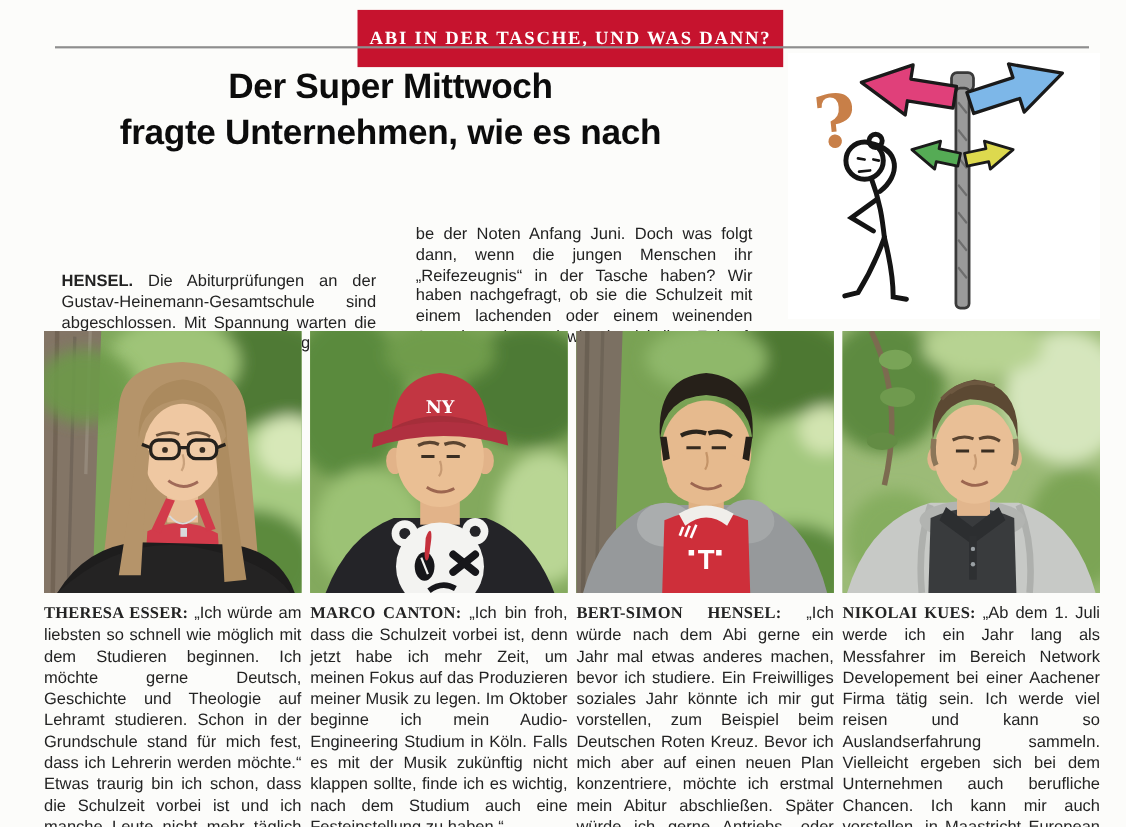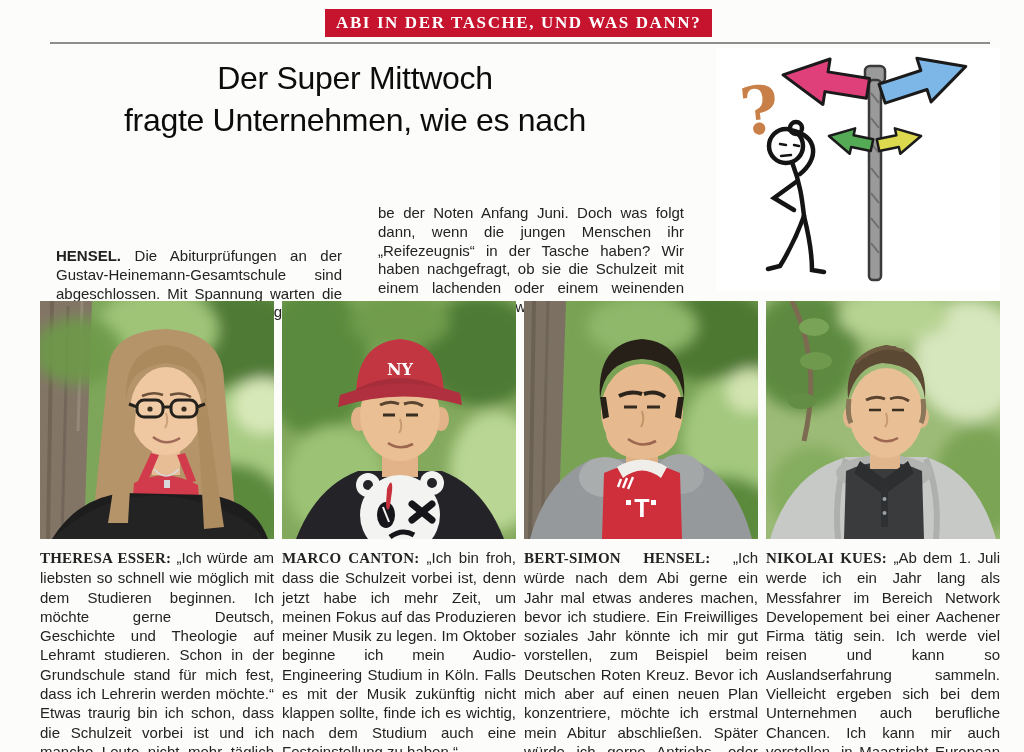--- a/index.html
+++ b/index.html
@@ -5,27 +5,27 @@
   html,body { margin:0; padding:0; }
   .page {
     position:relative; width:1024px; height:752px;
     background:#fcfcfa; overflow:hidden;
     font-family:"Liberation Sans", sans-serif; color:#1a1a1a;
   }
   .banner {
     position:absolute; top:9px; left:325px; height:28px;
     background:#c6132e; color:#ffffff;
     font-family:"Liberation Serif", serif; font-weight:bold;
-    font-size:17px; line-height:28px; padding:0 11px; letter-spacing:1.6px;
+    font-size:17px; line-height:28px; padding:12px 11px; letter-spacing:1.6px;
     white-space:nowrap;
   }
   .rule { position:absolute; top:42px; left:50px; width:940px; height:2px; background:#8e8e8e; }
   .headline {
     position:absolute; top:57px; left:30px; width:650px; text-align:center;
-    font-size:32px; line-height:42px; font-weight:normal; letter-spacing:-0.3px; color:#0c0c0c;
+    font-size:32px; line-height:42px; font-weight:bold; letter-spacing:-0.3px; color:#0c0c0c;
   }
   .illustration { position:absolute; top:48px; left:716px; width:284px; height:242px; }
   .byline {
     position:absolute; top:194px; left:40px; width:228px;
     font-size:13.5px; letter-spacing:0.4px; color:#2b2b2b;
     padding-bottom:7px; border-bottom:2px solid #4a4a4a;
   }
   .intro-col { position:absolute; font-size:15px; line-height:18.8px; text-align:justify; color:#222; }
   .intro-col p { margin:16px; }
   .intro-col1 { top:231px; left:40px; width:318px; }

